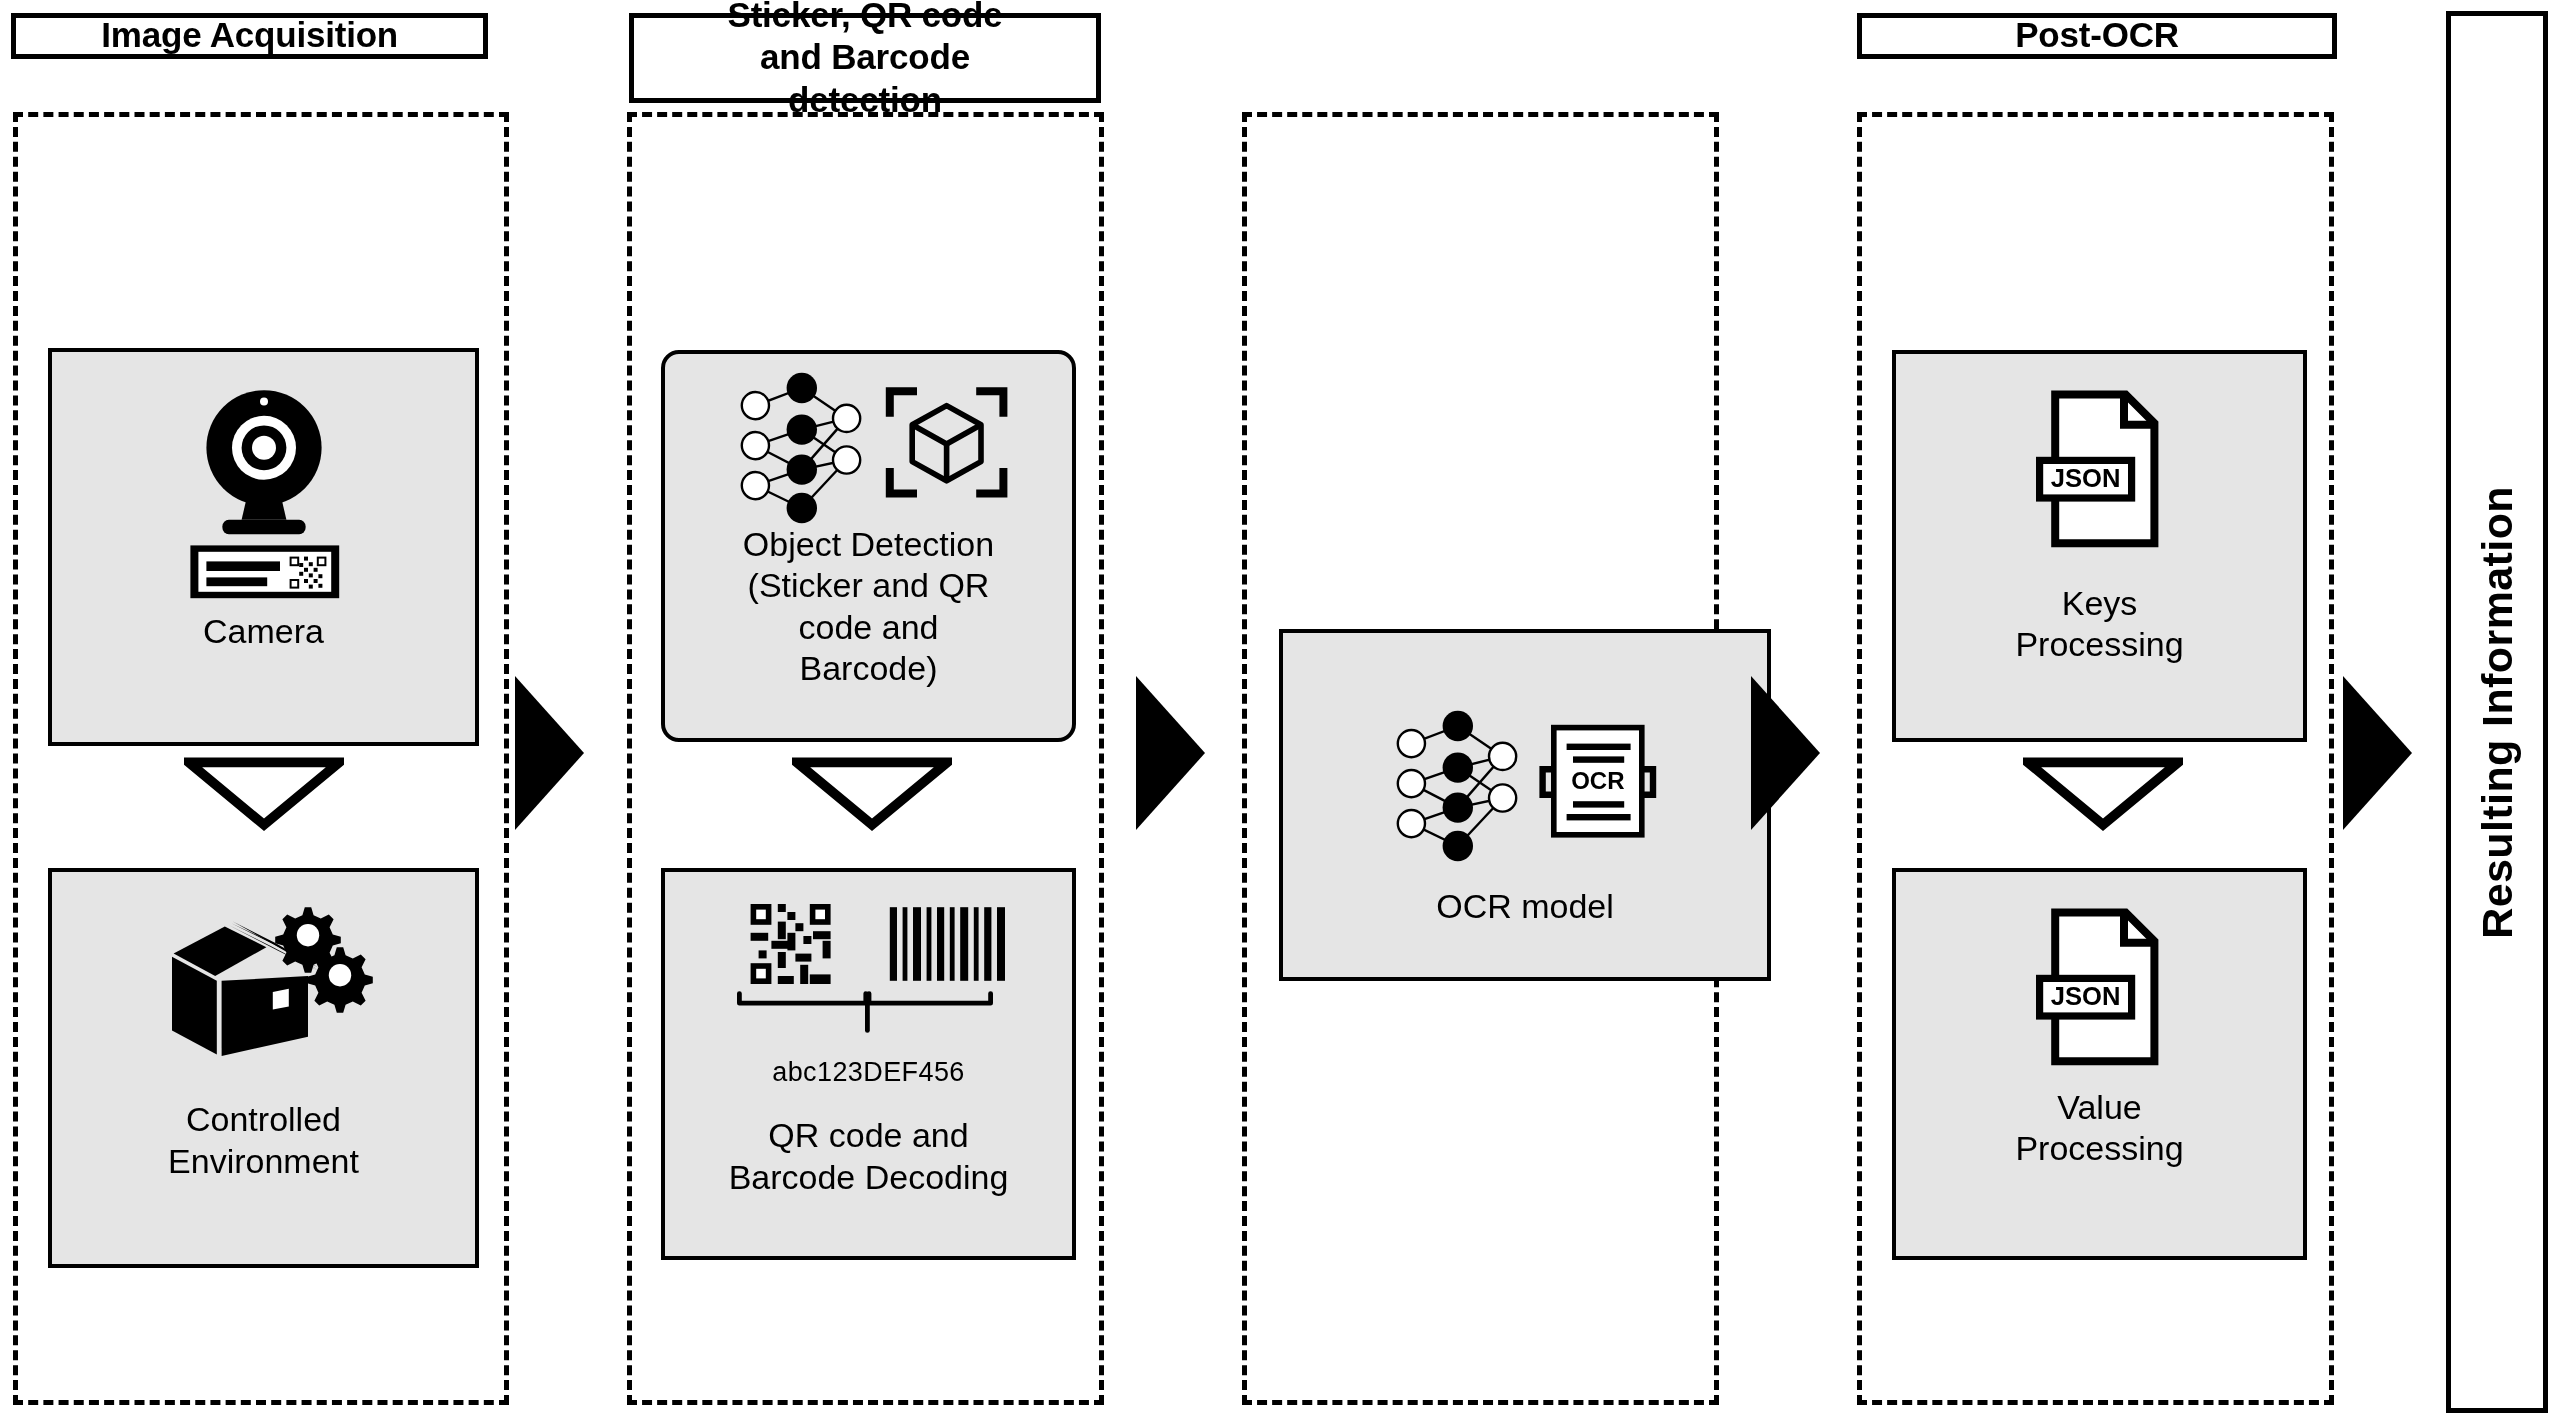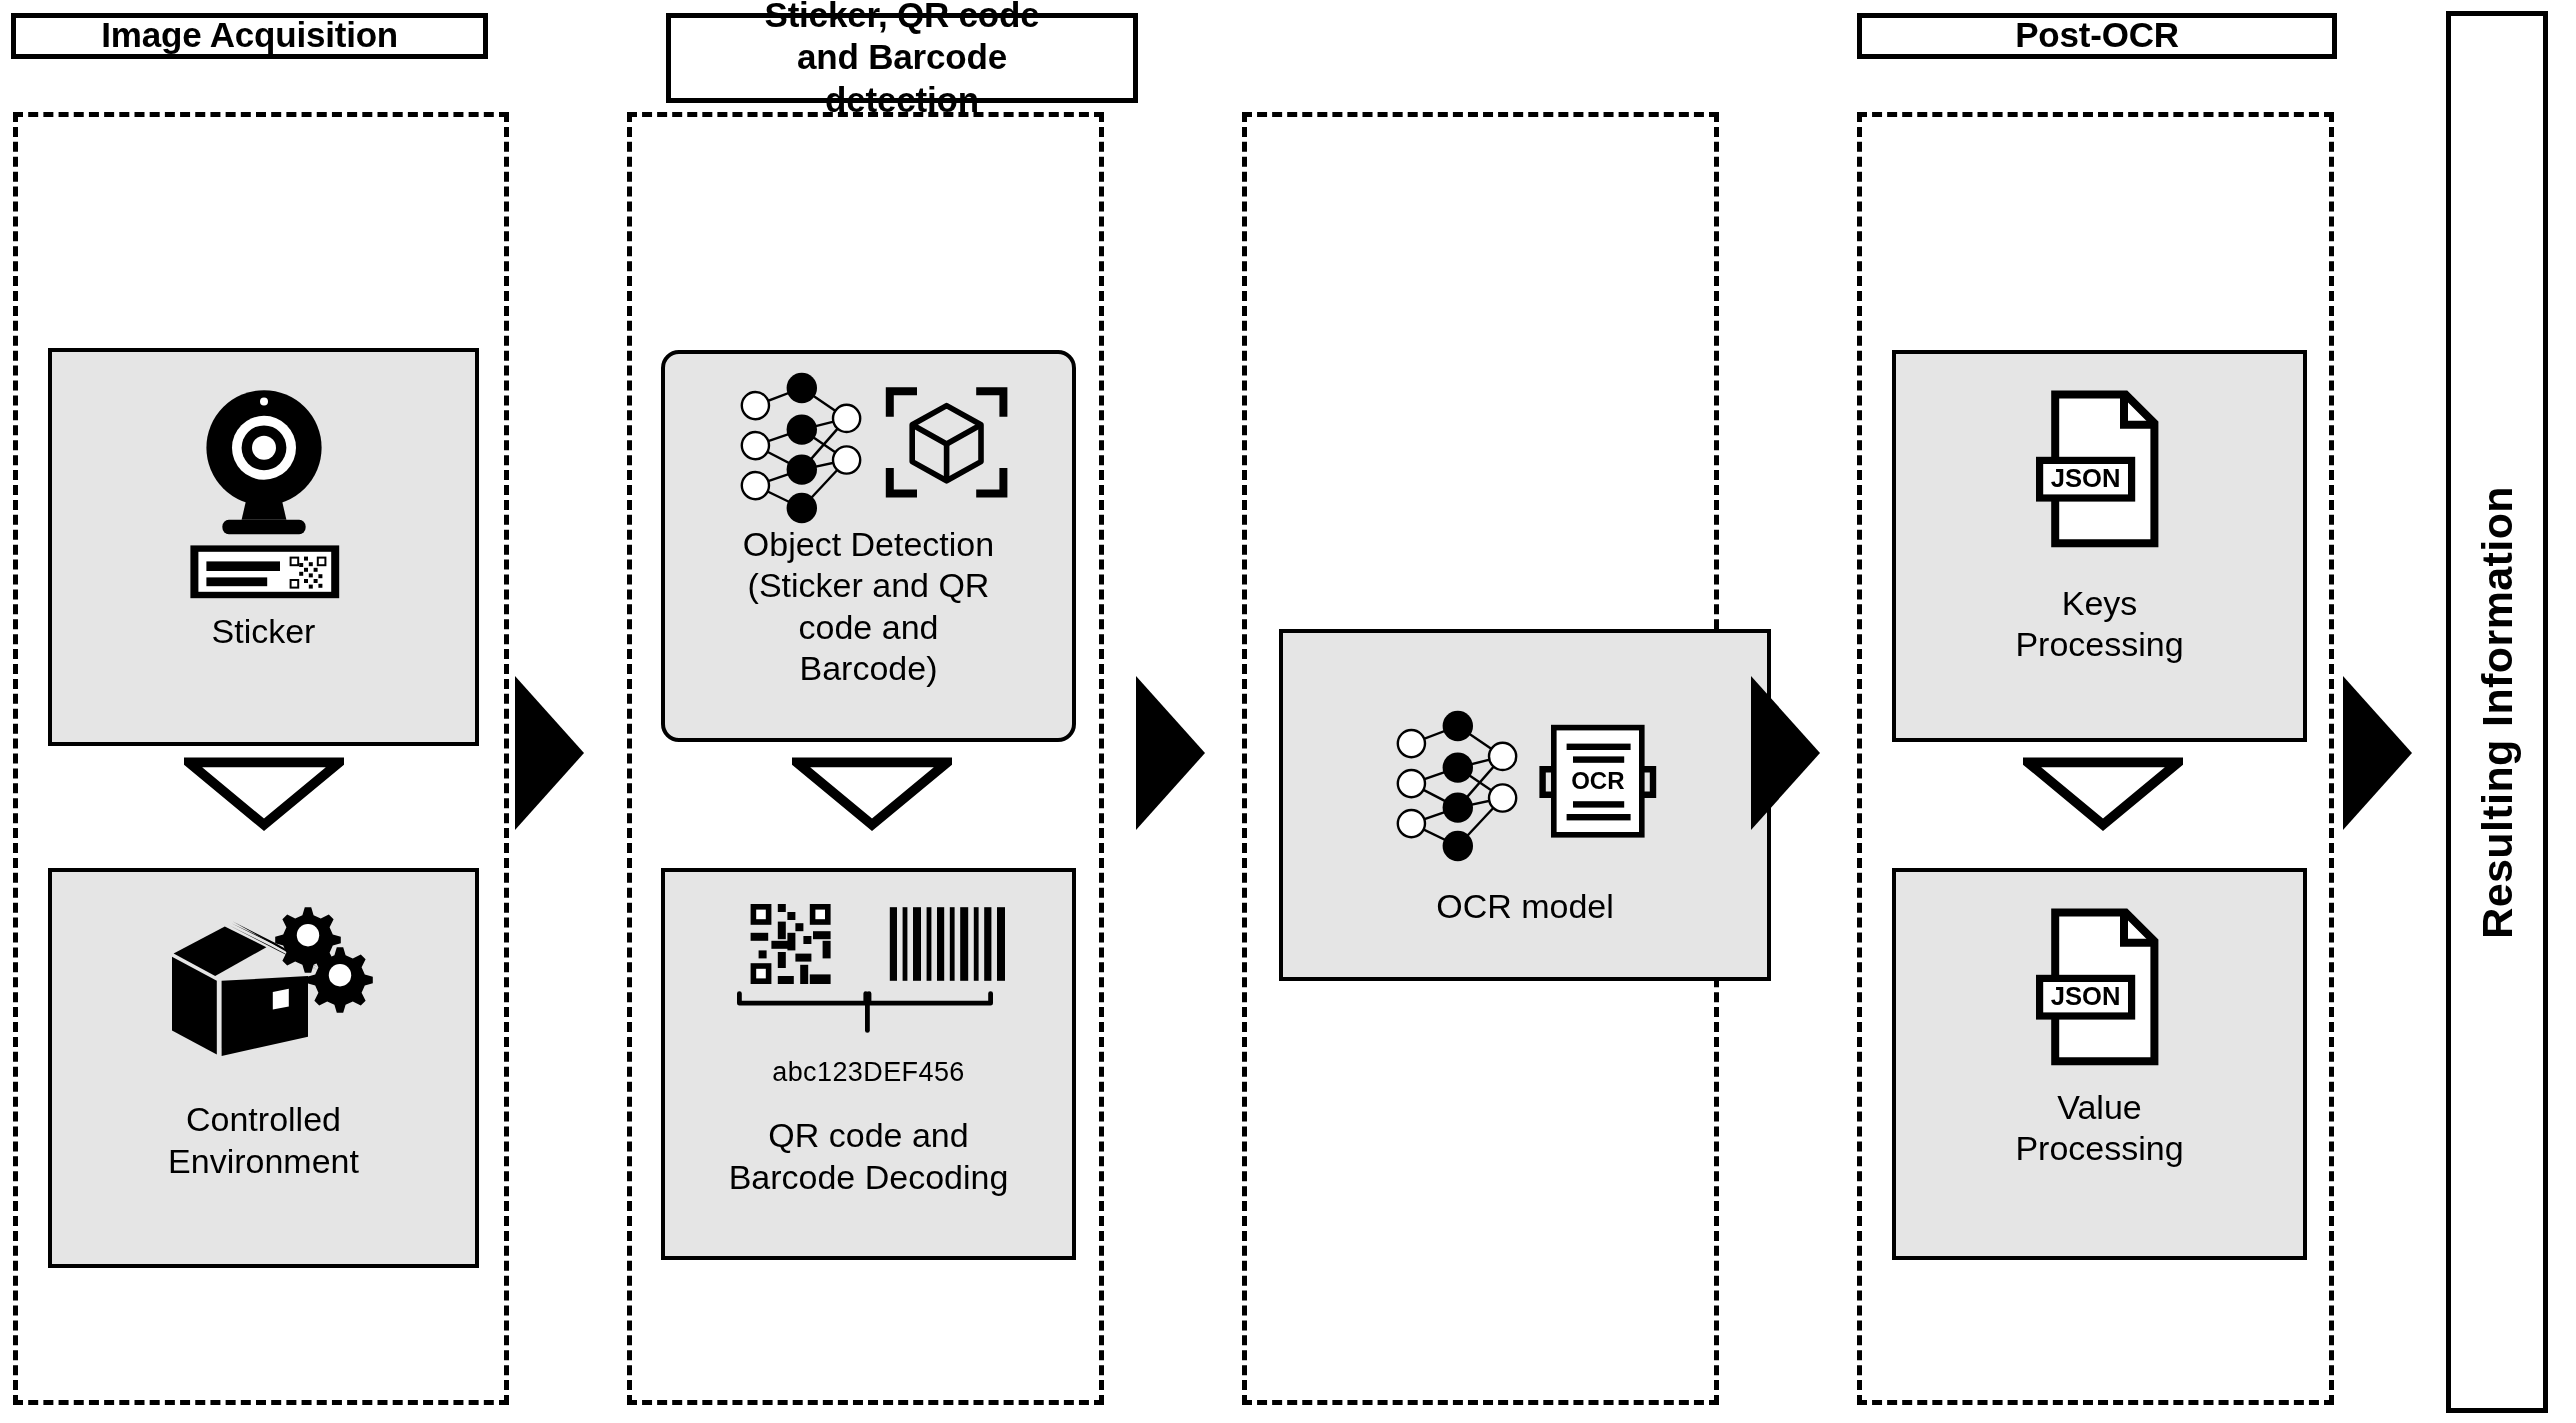--- a/index.html
+++ b/index.html
@@ -109,21 +109,21 @@
 </style>
 </head>
 <body>
 
 <div id="stage">
 
   <div class="hdr" style="left:11.2px; top:12.8px; width:477px; height:46px;">
     <span>Image Acquisition</span>
   </div>
 
-  <div class="hdr" style="left:629px; top:12.8px; width:472px; height:90px; flex-direction:column;margin-left:37px;">
+  <div class="hdr" style="left:629px; top:12.8px; width:472px; height:90px; flex-direction:column;">
     <span>Sticker, QR code</span>
     <span>and Barcode</span>
     <span>detection</span>
   </div>
 
 
   <div class="hdr" style="left:1857px; top:12.8px; width:480px; height:46px;">
     <span>Post-OCR</span>
   </div>
 
@@ -162,21 +162,21 @@
             <rect x="206" y="243" width="5" height="5"></rect>
           <rect x="200" y="250" width="5" height="5"></rect>
             <rect x="212" y="250" width="5" height="5"></rect>
           <rect x="218" y="244" width="5" height="5"></rect>
             <rect x="218" y="256" width="5" height="5"></rect>
           <rect x="206" y="257" width="5" height="5"></rect>
             <rect x="194" y="230" width="5" height="5"></rect>
         </g>
       </svg>
     </div>
-    <div class="cap" style="margin-top:8px;">Sticker</div>
+    <div class="cap" style="margin-top:8px;">Camera</div>
   </div>
 
   <div class="tri-down" style="left:184px; top:756px;">
     <svg width="160" height="76" viewBox="0 0 200 95" aria-hidden="true">
       <polygon points="6,8 194,8 100,86" fill="none" stroke="#000" stroke-width="12"></polygon>
     </svg>
   </div>
 
   <div class="card" style="left:48px; top:868px; width:431px; height:400px;">
     <div class="icon-wrap" style="margin-top:11.2px;">

